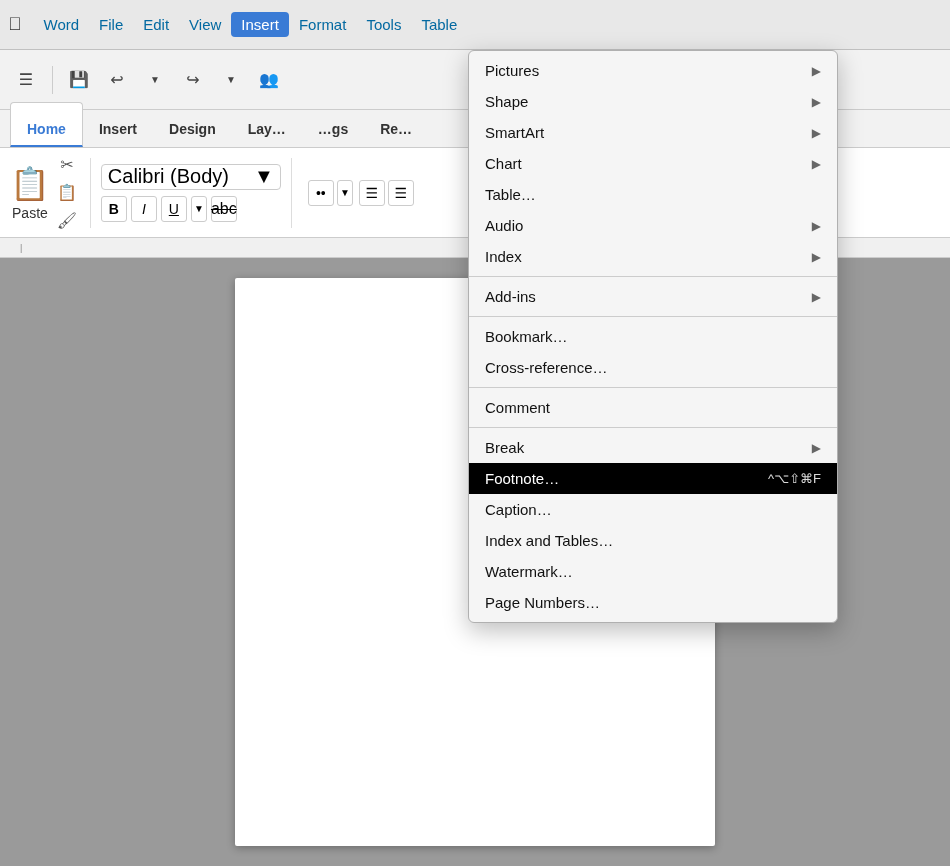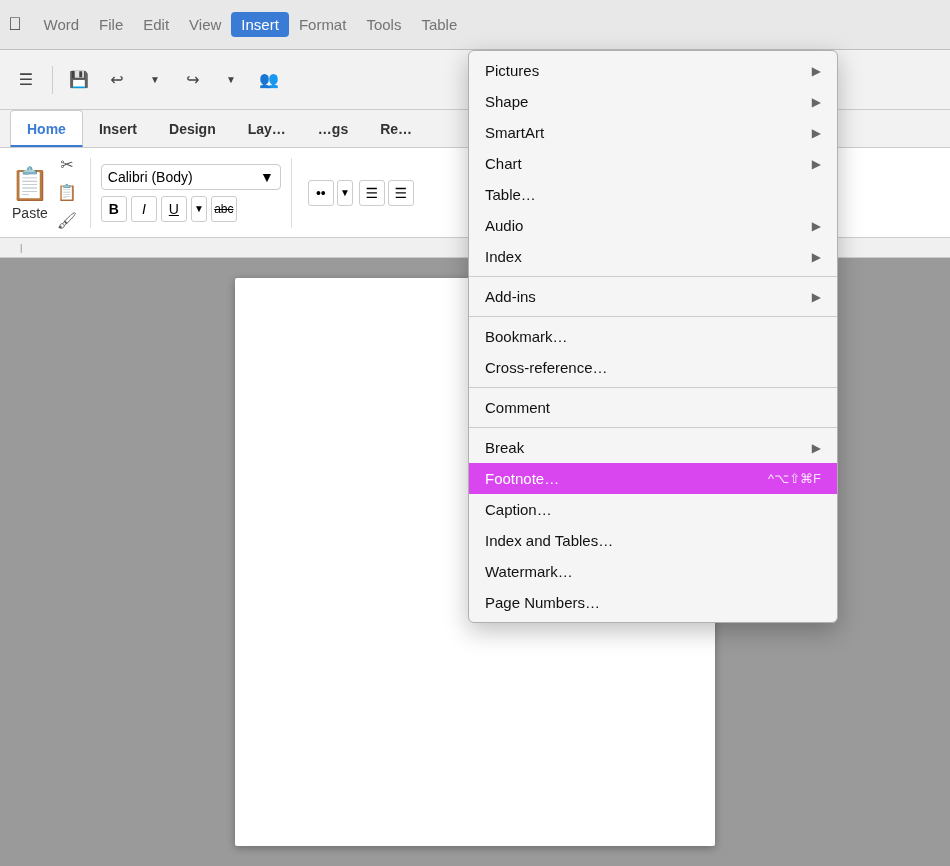--- a/index.html
+++ b/index.html
@@ -25,21 +25,21 @@
     }
     .menu-bar-apple {
       font-size: 18px;
       margin-right: 12px;
       color: #333;
     }
     .menu-bar-item {
       padding: 4px 10px;
       font-size: 15px;
       font-weight: 400;
-      color: #737373;
+      color: #0369a1;
       border-radius: 4px;
       cursor: pointer;
     }
     .menu-bar-item.active {
       background: #3a7bd5;
       color: white;
     }
 
     
     .toolbar-area {
@@ -74,21 +74,21 @@
     
     .ribbon-tabs {
       background: #f2f2f2;
       display: flex;
       align-items: flex-end;
       padding: 0 10px;
       border-bottom: 1px solid #ccc;
       height: 38px;
     }
     .ribbon-tab {
-      padding: 10px 16px 8px;
+      padding: 18px 16px 8px;
       font-size: 14px;
       font-weight: 600;
       color: #333;
       cursor: pointer;
       border-bottom: 2px solid transparent;
     }
     .ribbon-tab.active {
       background: white;
       border: 1px solid #ccc;
       border-bottom: 2px solid #3a7bd5;
@@ -146,21 +146,21 @@
     }
     .font-select {
       width: 180px;
       height: 26px;
       display: flex;
       align-items: center;
       justify-content: space-between;
       border: 1px solid #ccc;
       border-radius: 4px;
       padding: 0 6px;
-      font-size: 14px;
+      font-size: 20px;
       cursor: pointer;
       background: white;
     }
     .format-row {
       display: flex;
       align-items: center;
       gap: 4px;
     }
     .fmt-btn {
       width: 26px;
@@ -223,21 +223,21 @@
       display: flex;
       align-items: center;
       justify-content: space-between;
       padding: 7px 16px;
       font-size: 15px;
       color: #111;
       cursor: pointer;
       user-select: none;
     }
     .menu-item.highlighted {
-      background: #d946ef;
+      background: #000000;
       color: white;
     }
     .menu-item-left {
       display: flex;
       align-items: center;
       gap: 6px;
     }
     .menu-arrow {
       font-size: 12px;
       color: #666;
@@ -308,21 +308,21 @@
     <div style="display:flex; flex-direction:column; gap:6px;">
       <div class="font-select">
         <span>Calibri (Body)</span>
         <span>▼</span>
       </div>
       <div class="format-row">
         <div class="fmt-btn bold">B</div>
         <div class="fmt-btn italic">I</div>
         <div class="fmt-btn" style="text-decoration:underline;">U</div>
         <div class="fmt-btn" style="font-size:10px; width:16px;">▼</div>
-        <div class="fmt-btn" style="text-decoration:line-through; font-size:12px;">abc</div>
+        <div class="fmt-btn" style="text-decoration:line-through; font-size:16px;">abc</div>
       </div>
     </div>
   </div>
 
   <div style="display:flex; align-items:center; gap:6px; padding-left:6px;">
     <div style="display:flex; flex-direction:column; gap:4px;">
       <div style="display:flex; gap:3px;">
         <div class="fmt-btn">••</div>
         <div class="fmt-btn" style="font-size:10px; width:16px;">▼</div>
       </div>

